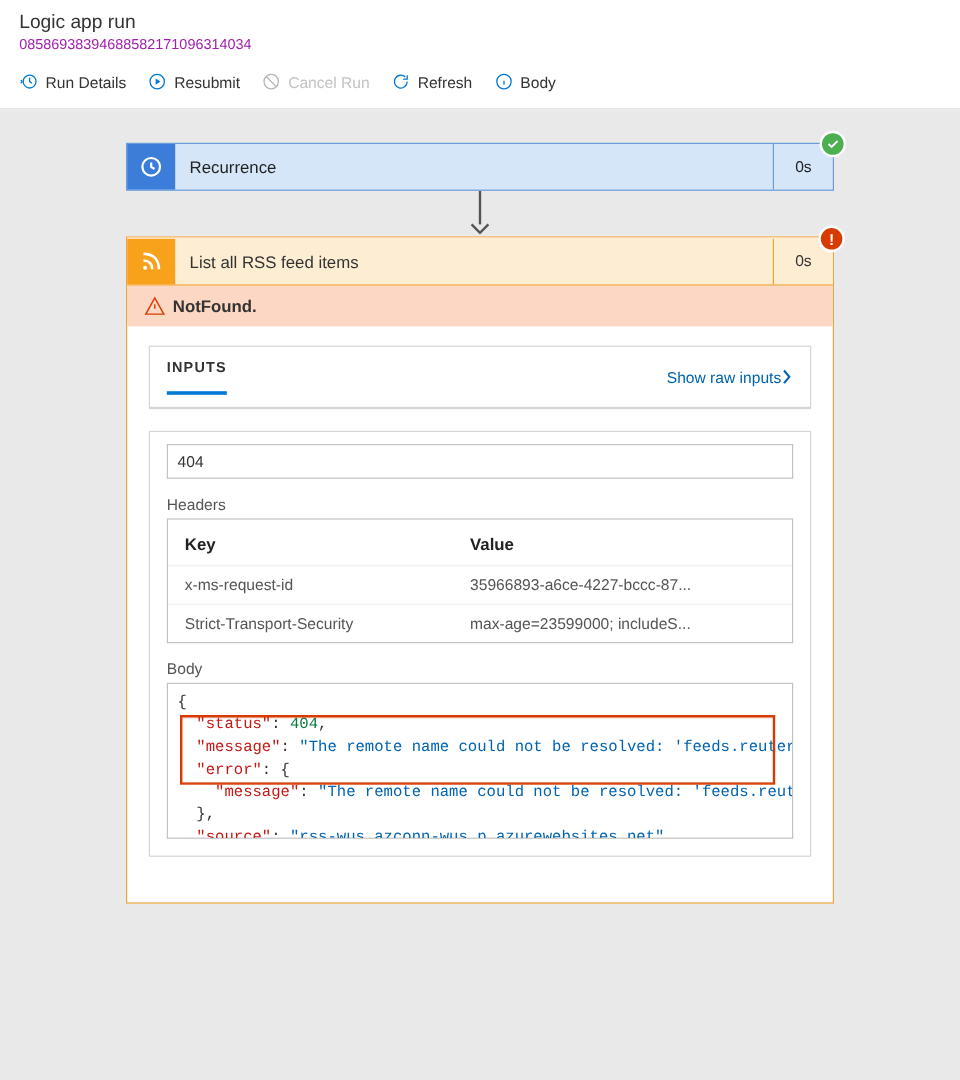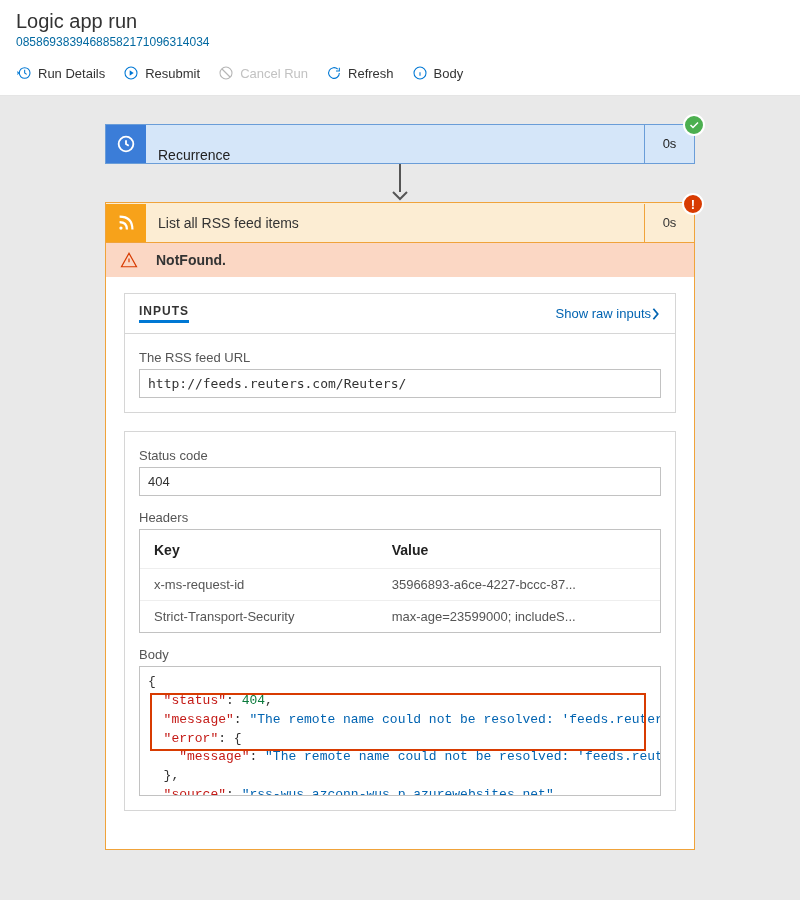--- a/index.html
+++ b/index.html
@@ -4,22 +4,22 @@
 <style>
   * { box-sizing: border-box; margin: 0; padding: 0; }
   body {
     font-family: "Segoe UI", -apple-system, sans-serif;
     font-size: 13px;
     color: #333;
     background: #fff;
     width: 800px;
   }
   .header { padding: 10px 16px 4px 16px; }
-  .header h1 { font-size: 20px; font-weight: 400; color: #333; }
-  .header .runid { font-size: 12px; color: #0369a1; margin-top: 2px; }
+  .header h1 { font-size: 16px; font-weight: 400; color: #333; }
+  .header .runid { font-size: 12px; color: #a21caf; margin-top: 2px; }
   .toolbar {
     display: flex; align-items: flex-end; gap: 18px;
     padding: 12px 16px 14px 16px;
     border-bottom: 1px solid #e5e5e5;
     font-size: 13px;
   }
   .toolbar .tb-item { display: flex; align-items: center; gap: 6px; color: #333; cursor: pointer; }
   .toolbar .tb-item.disabled { color: #c2c2c2; cursor: default; }
   .toolbar svg { width: 16px; height: 16px; }
   .icon-blue { stroke: #0078d4; fill: none; stroke-width: 1.6; }
@@ -30,21 +30,21 @@
     padding: 28px 16px 40px 16px;
     min-height: 820px;
   }
   .step {
     width: 590px;
     margin: 0 auto;
     position: relative;
   }
 
   .step-bar {
-    display: flex; align-items: flex-end;
+    display: flex; align-items: center;
     border: 1px solid #6a9dd8;
     background: #d5e6f9;
     height: 40px;
     position: relative;
   }
   .step-bar .icon-box {
     width: 40px; height: 38px;
     background: #3b7dd8;
     display: flex; align-items: center; justify-content: center;
   }
@@ -85,42 +85,42 @@
   .rss-head .step-title { flex: 1; padding: 0 12px; font-size: 14px; }
   .rss-head .duration {
     width: 50px; text-align: center;
     border-left: 1px solid #f0a33a;
     line-height: 38px; font-size: 13px;
   }
 
   .error-strip {
     background: #fbd7c4;
     padding: 8px 14px;
-    display: flex; align-items: center; gap: 18px;
+    display: flex; align-items: center; gap: 6px;
     font-size: 14px;
   }
   .error-strip svg { width: 18px; height: 18px; }
 
   .panel { padding: 16px 18px 20px 18px; }
   .section {
     border: 1px solid #d6d6d6;
     margin-bottom: 18px;
   }
   .section-head {
     display: flex; justify-content: space-between; align-items: center;
     padding: 10px 14px;
     border-bottom: 1px solid #d6d6d6;
   }
   .section-head .sh-title {
     font-size: 12px;
     letter-spacing: 1px;
     font-weight: 600;
     color: #333;
   }
-  .accent-inputs { border-bottom: 3px solid #0078d4; padding-bottom: 2px; }
+  .accent-inputs { border-bottom: 3px solid #0078d4; padding-bottom: 13px; }
   .accent-outputs { border-bottom: 3px solid #e21f2f; padding-bottom: 2px; }
   .raw-link { color: #0063b1; font-size: 13px; display: flex; align-items: center; gap: 0; cursor: pointer; }
   .raw-link svg { width: 10px; height: 14px; }
 
   .section-body { padding: 10px 14px 14px 14px; }
   .field-label { font-size: 13px; color: #555; margin-bottom: 4px; margin-top: 6px; }
   .field-box {
     border: 1px solid #c2c2c2; background: #fff;
     padding: 6px 8px;
     font-family: Consolas, monospace; font-size: 13px; color: #333;
@@ -272,29 +272,24 @@
         <div class="section">
           <div class="section-head">
             <span class="sh-title accent-inputs">INPUTS</span>
             <span class="raw-link">
               <span>Show raw inputs</span>
               <svg viewBox="0 0 10 16" fill="none" stroke="#0063b1" stroke-width="2">
                   <path d="M2 2l5 6-5 6"></path>
                 </svg>
             </span>
           </div>
-          <div class="section-body">
-            <div class="field-label">The RSS feed URL</div>
-            <div class="field-box">http://feeds.reuters.com/Reuters/</div>
-          </div>
         </div>
 
         <div class="section">
           <div class="section-body">
-            <div class="field-label">Status code</div>
             <div class="field-box" style="font-family:'Segoe UI',sans-serif">404</div>
 
             <div class="field-label" style="margin-top:14px">Headers</div>
             <div class="headers-box">
               <div class="headers-scroll">
                 <table class="headers-table">
                   <thead>
                     <tr>
                       <th>Key</th>
                       <th>Value</th>

